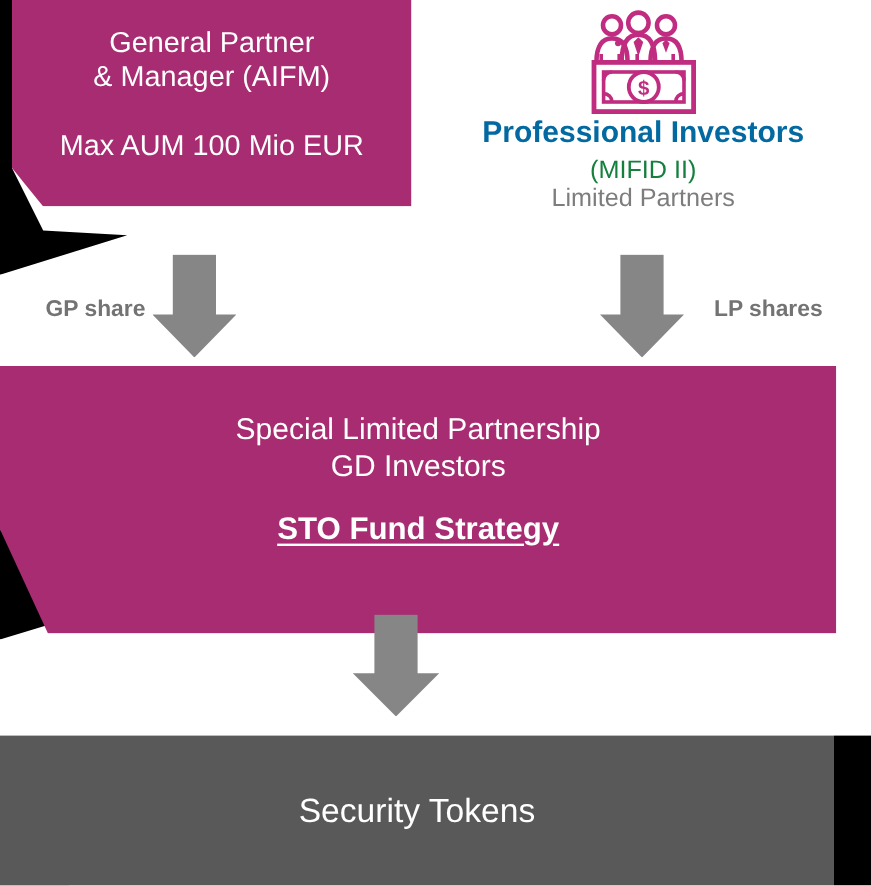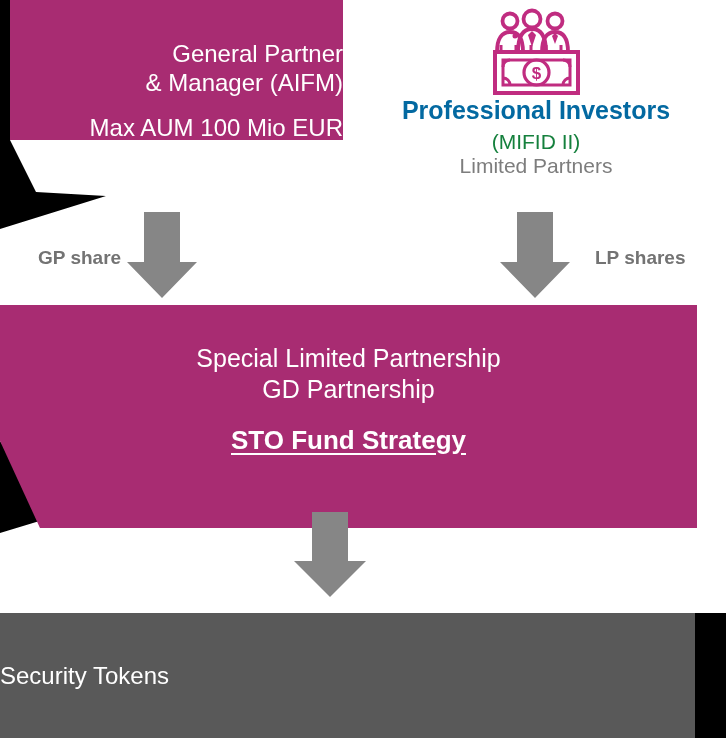--- a/index.html
+++ b/index.html
@@ -9,38 +9,38 @@
   }
   
   .ink{position:absolute;inset:0;background:#000000;}
   .ink.tl{clip-path:polygon(0px 0px,10px 0px,10px 140px,36px 192px,106px 196px,0px 229px);}
   .ink.ml{clip-path:polygon(0px 441px,40px 499px,112px 499px,0px 533px);}
   .ink.bl{clip-path:polygon(0px 695px,58px 738px,0px 738px);}
   .ink.br{inset:auto;left:695px;top:613px;width:31px;height:125px;}
   
   .box-magenta{position:absolute;background:#A82C72;color:#ffffff;text-align:center;}
   .gp-box{
-    left:10px;top:0;width:333px;height:140px;
+    left:10px;top:0;width:333px;height:172px;
     clip-path:polygon(0 0,100% 0,100% 100%,26px 100%,0 140px);
-    padding-top:39px;box-sizing:border-box;text-align:right;
+    padding-top:21px;box-sizing:border-box;
   }
   .gp-box .line{font-size:24px;line-height:29px;}
-  .gp-box .aum{margin-top:16px;font-size:24px;line-height:29px;}
+  .gp-box .aum{margin-top:28px;font-size:24px;line-height:29px;}
   .slp-box{
     left:0;top:305px;width:697px;height:223px;
     clip-path:polygon(0 0,100% 0,100% 100%,40px 100%,0 136px);
     padding-top:38px;box-sizing:border-box;
   }
   .slp-box .line{font-size:25px;line-height:31px;}
   .slp-box .strategy{margin-top:20px;font-size:26px;line-height:31px;font-weight:bold;text-decoration:underline;text-underline-offset:4px;}
   
   .sec-box{
     position:absolute;left:0;top:613px;width:695px;height:125px;background:#595959;
-    display:flex;align-items:center;justify-content:flex-start;
-    color:#ffffff;font-size:24px;
+    display:flex;align-items:center;justify-content:center;
+    color:#ffffff;font-size:28px;
   }
   
   .arrow{position:absolute;background:#868686;}
   .arrow.a-small{width:70px;height:86px;clip-path:polygon(17px 0,53px 0,53px 50px,70px 50px,35px 86px,0 50px,17px 50px);}
   .arrow.gp{left:127px;top:212px;}
   .arrow.lp{left:500px;top:212px;}
   .arrow.center{left:294px;top:512px;width:72px;height:85px;clip-path:polygon(18px 0,54px 0,54px 49px,72px 49px,36px 85px,0 49px,18px 49px);}
   
   .share-label{position:absolute;font-size:19px;font-weight:bold;color:#737373;}
   .share-label.gp{left:38px;top:247px;}
@@ -101,21 +101,21 @@
     <div class="caption">Limited Partners</div>
   </div>
 
   <div class="arrow a-small gp"></div>
   <div class="arrow a-small lp"></div>
   <div class="share-label gp">GP share</div>
   <div class="share-label lp">LP shares</div>
 
   <div class="box-magenta slp-box">
     <div class="line">Special Limited Partnership</div>
-    <div class="line">GD Partnership</div>
+    <div class="line">GD Investors</div>
     <div class="strategy">STO Fund Strategy</div>
   </div>
 
   <div class="arrow center"></div>
 
   <div class="sec-box">
     <span>Security Tokens</span>
   </div>
 
 </div>

